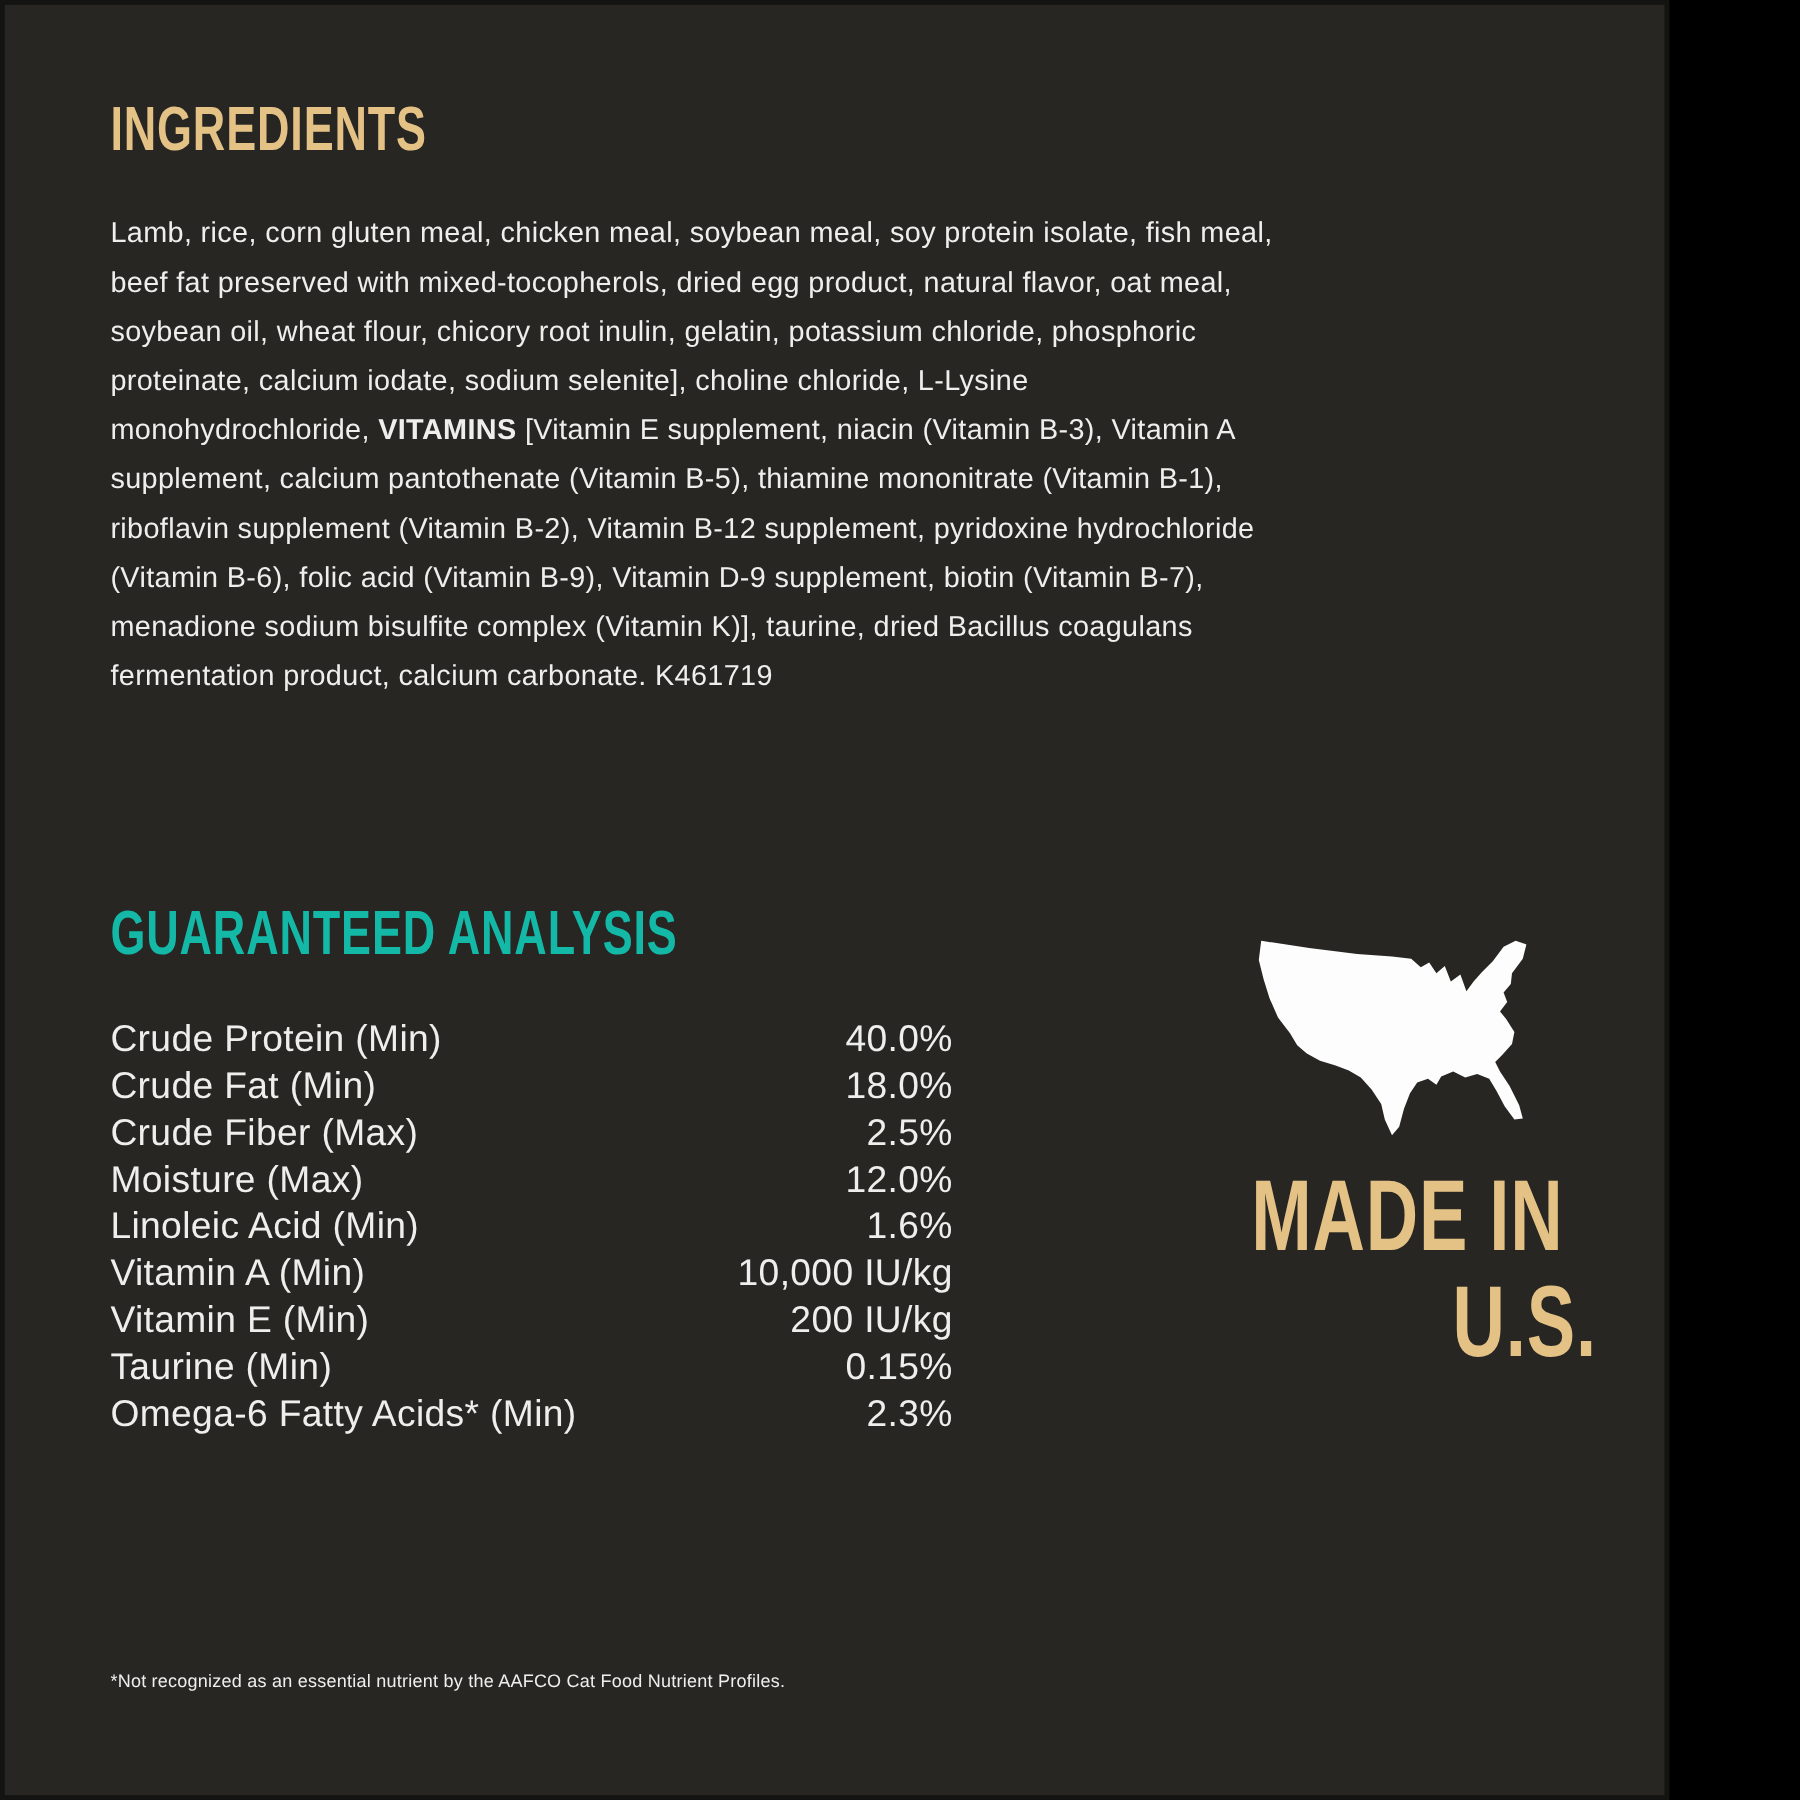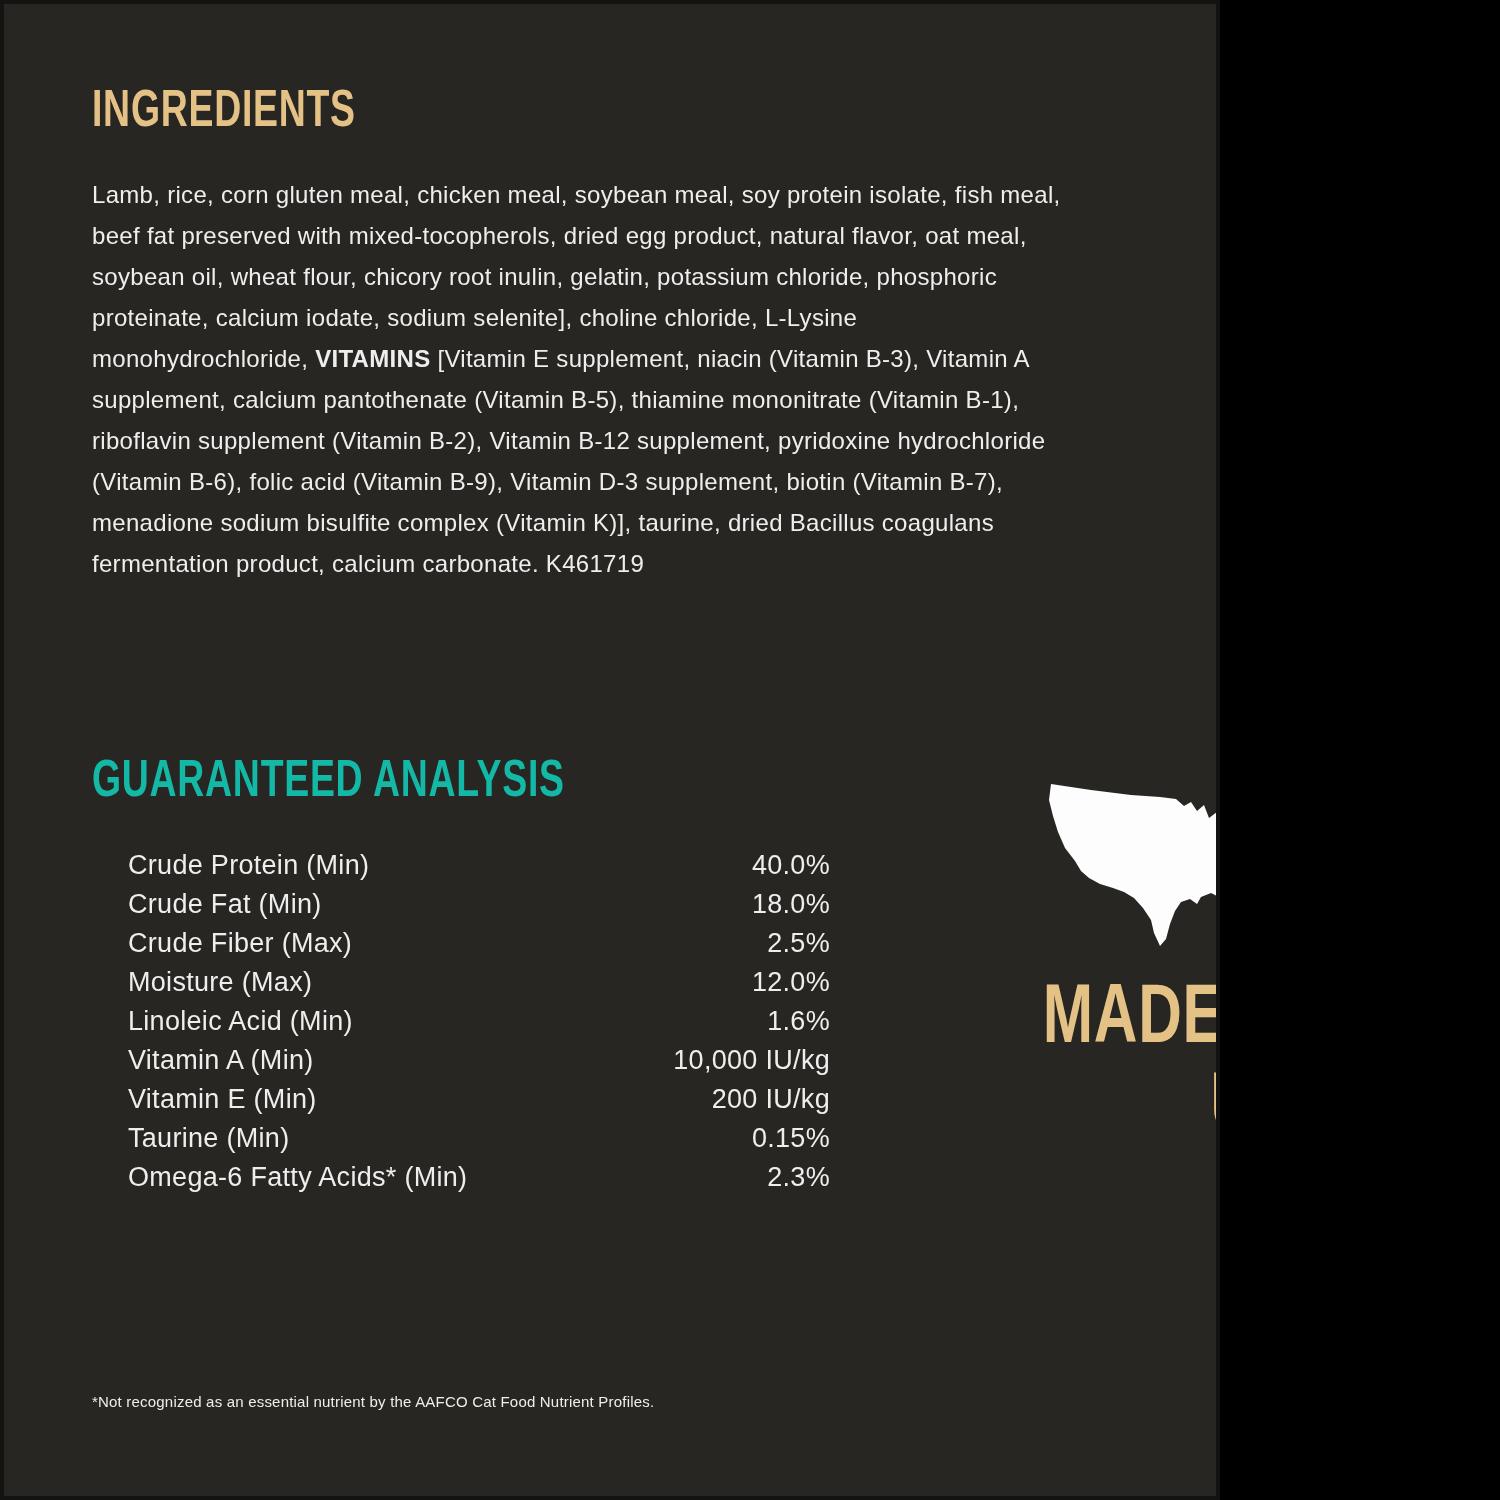--- a/index.html
+++ b/index.html
@@ -1,18 +1,18 @@
 <!DOCTYPE html>
 <html><head>
 <meta charset="utf-8">
 <style>
   html,body{margin:0;padding:0;background:#000;}
   #canvas{
     position:relative;
-    width:1220px;height:1500px;
+    width:1391px;height:1500px;
     box-sizing:border-box;
     background:#272623;
     border:4px solid #131312;
     overflow:hidden;
     font-family:"Liberation Sans", sans-serif;
     color:#eeeeec;
   }
   .gold{color:#e4c286;}
   .heading{
     position:absolute;
@@ -28,21 +28,21 @@
   #heading-analysis{left:88px;top:748px;}
   #ingredients-text{
     position:absolute;left:88px;top:170px;width:1350px;
     font-size:24px;line-height:41px;letter-spacing:0.3px;
   }
   .ing-line{white-space:pre;}
   .b{font-weight:bold;}
   .i{font-style:italic;}
   #analysis-table{
     position:absolute;left:88px;top:842px;width:702px;
-    font-size:27px;letter-spacing:0.3px;margin-left:36px;
+    font-size:31px;letter-spacing:0.3px;
   }
   .ga-row{display:flex;justify-content:space-between;line-height:39px;white-space:pre;}
   .ga-label{text-align:left;}
   .ga-value{text-align:right;}
   #right-column{
     position:absolute;left:950px;top:770px;width:400px;
     text-align:right;
   }
   #usa-map{display:block;margin:0 auto;}
   #made-in-block{
@@ -68,21 +68,21 @@
   </div>
 
   <div id="ingredients-text">
       <div class="ing-line"><span>Lamb, rice, corn gluten meal, chicken meal, soybean meal, soy protein isolate, fish meal,</span></div>
       <div class="ing-line"><span>beef fat preserved with mixed-tocopherols, dried egg product, natural flavor, oat meal,</span></div>
       <div class="ing-line"><span>soybean oil, wheat flour, chicory root inulin, gelatin, potassium chloride, phosphoric</span></div>
       <div class="ing-line"><span>proteinate, calcium iodate, sodium selenite], choline chloride, L-Lysine</span></div>
       <div class="ing-line"><span>monohydrochloride, </span><span class="b">VITAMINS</span><span> [Vitamin E supplement, niacin (Vitamin B-3), Vitamin A</span></div>
       <div class="ing-line"><span>supplement, calcium pantothenate (Vitamin B-5), thiamine mononitrate (Vitamin B-1),</span></div>
       <div class="ing-line"><span>riboflavin supplement (Vitamin B-2), Vitamin B-12 supplement, pyridoxine hydrochloride</span></div>
-      <div class="ing-line"><span>(Vitamin B-6), folic acid (Vitamin B-9), Vitamin D-3 supplement, biotin (Vitamin B-7),</span></div>
+      <div class="ing-line"><span>(Vitamin B-6), folic acid (Vitamin B-9), Vitamin D-9 supplement, biotin (Vitamin B-7),</span></div>
       <div class="ing-line"><span>menadione sodium bisulfite complex (Vitamin K)], taurine, dried Bacillus coagulans</span></div>
       <div class="ing-line"><span>fermentation product, calcium carbonate. K461719</span></div>
     </div>
 
   <div id="heading-analysis" class="heading gold" style="color: #14b8a6;">
     <span class="condense">GUARANTEED ANALYSIS</span>
   </div>
 
   <div id="analysis-table">
       <div class="ga-row"><div class="ga-label"><span>Crude Protein (Min)</span></div><div class="ga-value">40.0%</div></div>

